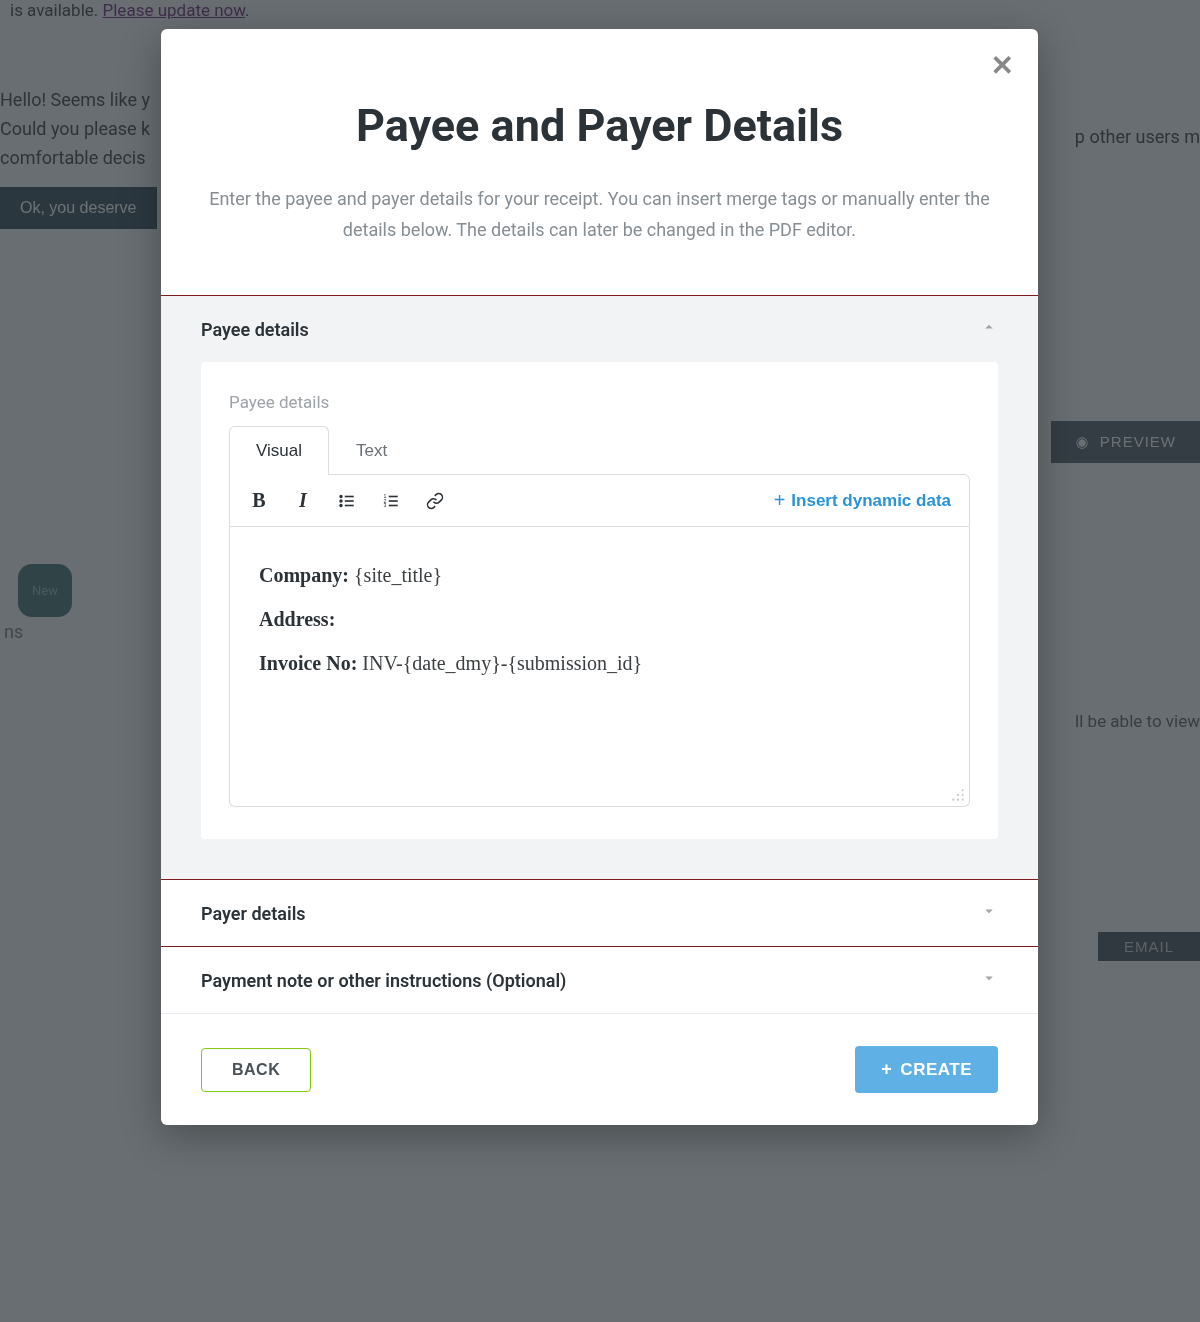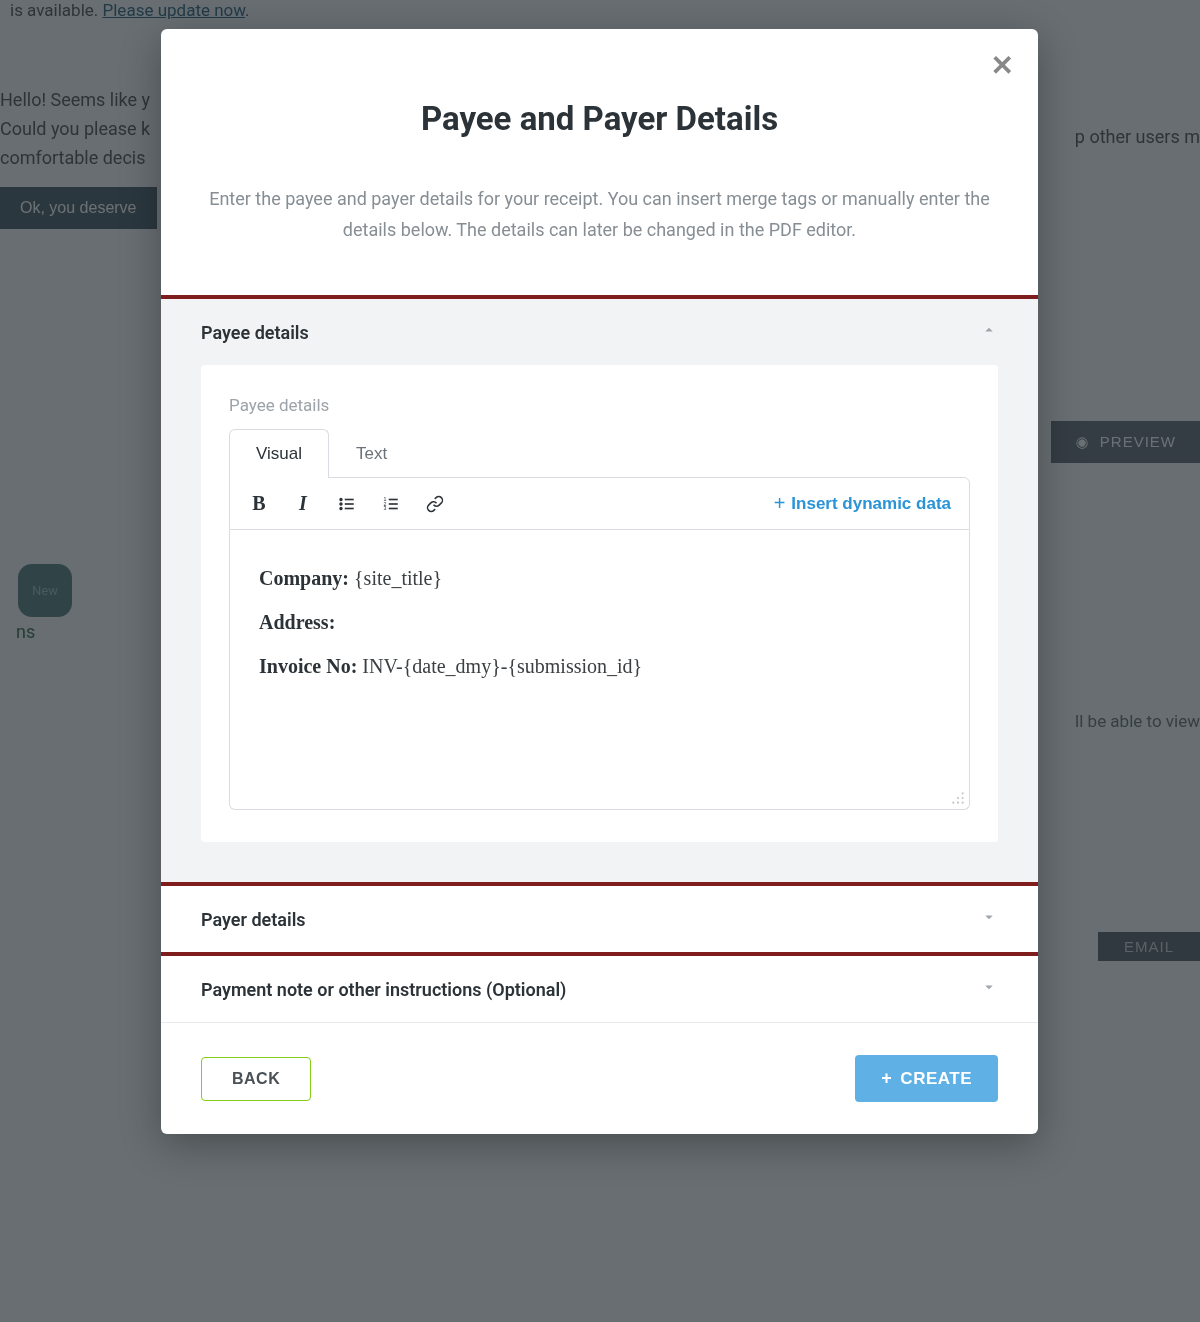--- a/index.html
+++ b/index.html
@@ -38,21 +38,21 @@
       position: absolute;
       top: 0;
       left: 0;
       padding: 0 10px;
       width: 330px;
       color: #333;
       font-size: 17px;
     }
     .bg-alert-link {
       text-decoration: underline;
-      color: #0c4a6e;
+      color: #701a75;
       text-align: center;
     }
     .bg-feedback {
       position: absolute;
       top: 86px;
       left: 0;
       color: #333;
       font-size: 18px;
       line-height: 1.6;
     }
@@ -126,35 +126,35 @@
       cursor: pointer;
       background: none;
       border: none;
       font-weight: bold;
     }
     .modal-header {
       padding: 70px 40px 50px;
       text-align: center;
     }
     .modal-title {
-      font-size: 33px;
+      font-size: 45px;
       font-weight: 700;
       color: #2c3338;
-      margin-bottom: 46px;
+      margin-bottom: 32px;
     }
     .modal-subtitle {
       font-size: 18px;
       color: #868e94;
       line-height: 1.7;
       max-width: 790px;
       margin: 0 auto;
     }
     
     .accordion-section {
-      border-top: 4px solid #7f1d1d;
+      border-top: 1px solid #7f1d1d;
     }
     .accordion-header {
       display: flex;
       justify-content: space-between;
       align-items: center;
       padding: 22px 40px;
       cursor: pointer;
       background: #fff;
     }
     .accordion-header.expanded {
@@ -349,21 +349,21 @@
   <div class="bg-feedback">
     <div>Hello! Seems like y</div>
     <div>Could you please k</div>
     <div>comfortable decis</div>
   </div>
   <button class="bg-btn">Ok, you deserve</button>
   <button class="bg-preview-btn">
     ◉ &nbsp;<span>PREVIEW</span>
   </button>
   <span class="bg-new-badge">New</span>
-  <div style="position:absolute;top:621px;left:16px;color:#14532d;font-size:18px;">ns</div>
+  <div style="position:absolute;top:621px;left:4px;color:#737373;font-size:18px;">ns</div>
   <div style="position:absolute;top:126px;right:0;color:#333;font-size:18px;">p other users m</div>
   <div class="bg-text-right">ll be able to view</div>
   <button class="bg-email-btn">EMAIL</button>
 </div>
 <div class="bg-overlay"></div>
 
 <div class="modal">
   <button class="modal-close">
     <span>✕</span>
   </button>

